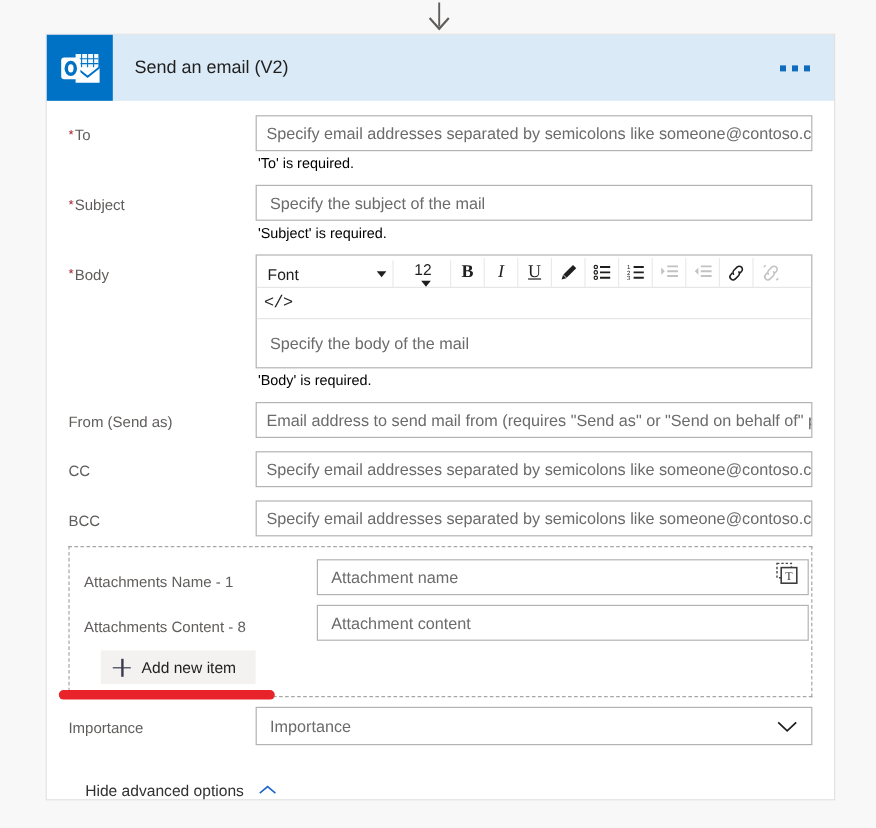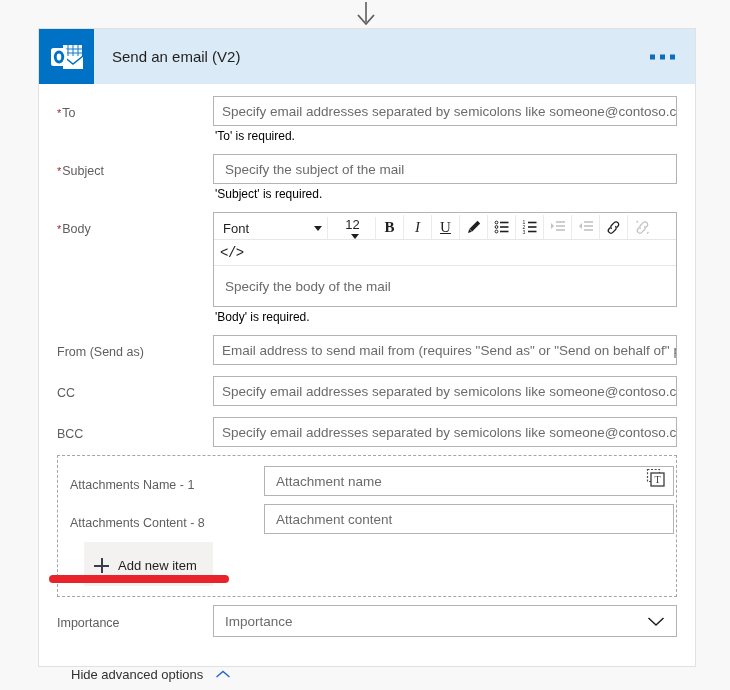--- a/index.html
+++ b/index.html
@@ -233,24 +233,25 @@
   .dyn-icon {
     position: absolute;
     right: 10px;
     top: 12px;
     width: 20px;
     height: 20px;
     cursor: pointer;
   }
   .add-item {
     display: inline-flex;
+    align-items: center;
     gap: 9px;
     background: #f3f2f1;
     height: 28px;
-    padding: 16px 16px 0 10px;
+    padding: 0 16px 0 10px;
     font-size: 13px;
     color: #201f1e;
     cursor: pointer;
     margin-left: 14px;
   }
   .plus {
     position: relative;
     width: 15px;
     height: 15px;
     display: inline-block;

